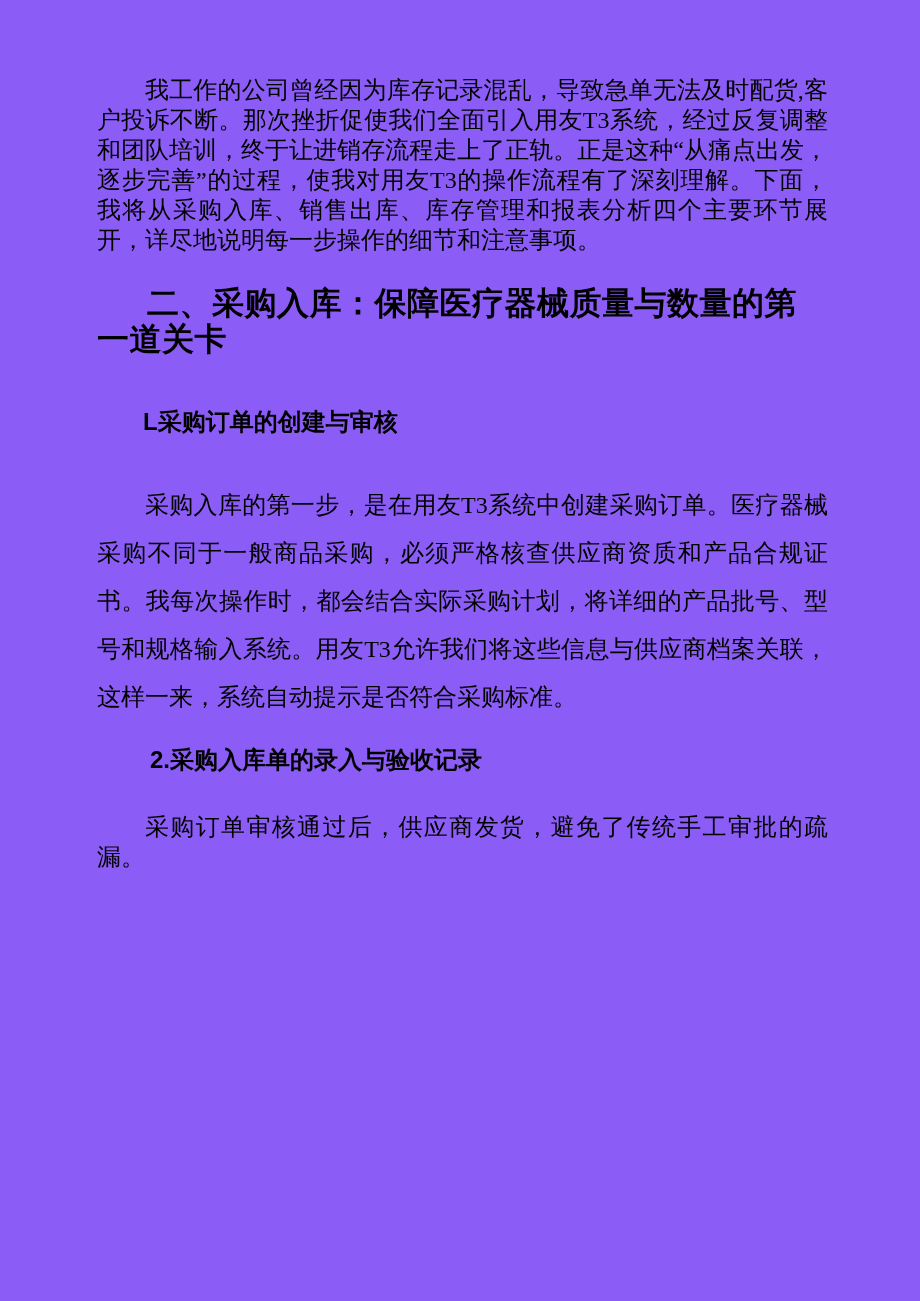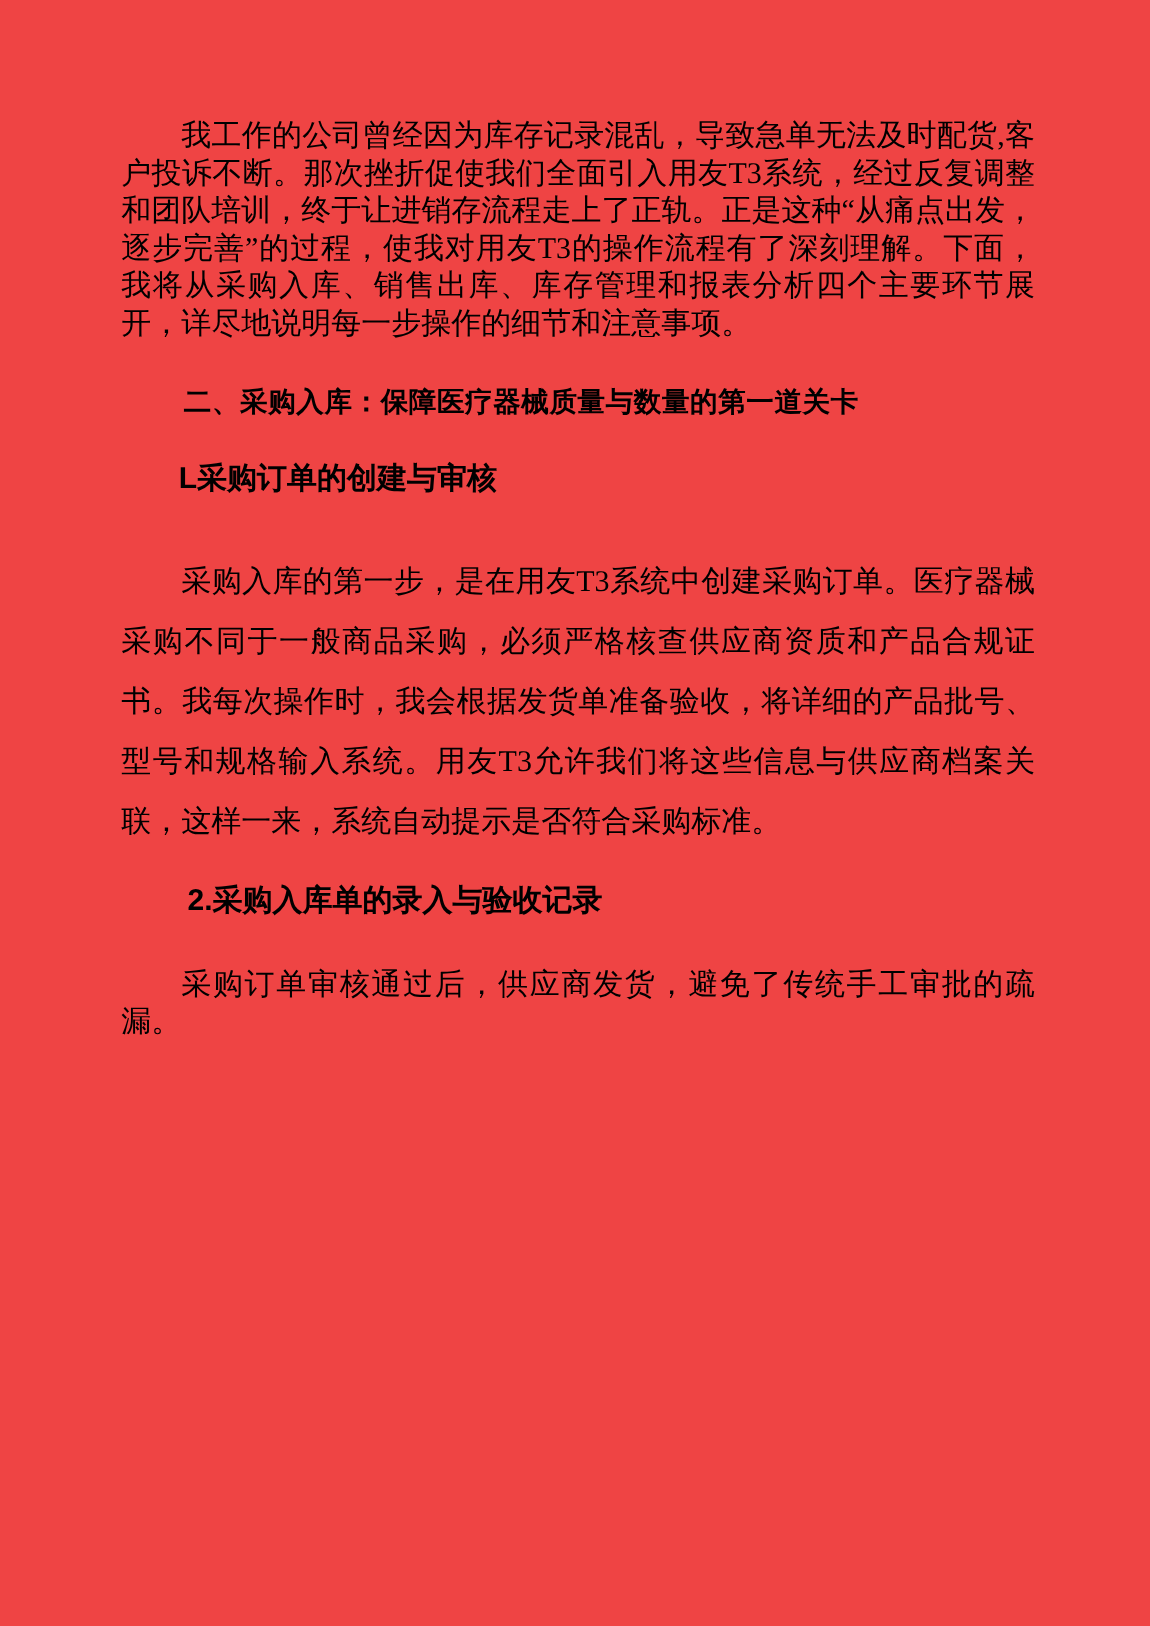--- a/index.html
+++ b/index.html
@@ -4,58 +4,58 @@
 <style>
   html, body {
     margin: 0;
     padding: 0;
     background: #ffffff;
   }
   .page {
     position: relative;
     width: 920px;
     height: 1301px;
-    background: #ef4444;
+    background: #8b5cf6;
     color: #000000;
     box-sizing: border-box;
-    padding: 94px 92px 0 97px;
+    padding: 75px 92px 0 97px;
     overflow: hidden;
   }
   .body-text {
     margin: 0;
     font-family: "Liberation Serif", "DejaVu Serif", serif;
     font-size: 24px;
     line-height: 30px;
     text-align: justify;
     text-indent: 2em;
     color: #000000;
   }
   .body-text.spaced {
     line-height: 48px;
   }
   .heading {
     margin: 30px 0 0 0;
     font-family: Liberation Serif, serif;
     font-weight: 700;
-    font-size: 22px;
+    font-size: 32px;
     line-height: 36px;
     text-indent: 50px;
     color: #000000;
     letter-spacing: 0.5px;
   }
   .subheading {
     margin: 0;
     font-family: "Liberation Sans", "DejaVu Sans", sans-serif;
     font-weight: 700;
     font-size: 24px;
     line-height: 30px;
     color: #000000;
   }
   .subheading.sub1 {
-    margin-top: 28px;
+    margin-top: 50px;
     text-indent: 46px;
   }
   .subheading.sub2 {
     margin-top: 24px;
     text-indent: 53px;
   }
   .p2 { margin-top: 44px; }
   .p3 { margin-top: 23px; }
   .p4 { margin-top: 37px; }
 </style>
@@ -63,20 +63,20 @@
 <body>
 
 <div class="page">
 
   <p class="body-text intro">我工作的公司曾经因为库存记录混乱，导致急单无法及时配货,客户投诉不断。那次挫折促使我们全面引入用友T3系统，经过反复调整和团队培训，终于让进销存流程走上了正轨。正是这种“从痛点出发，逐步完善”的过程，使我对用友T3的操作流程有了深刻理解。下面，我将从采购入库、销售出库、库存管理和报表分析四个主要环节展开，详尽地说明每一步操作的细节和注意事项。</p>
 
   <h1 class="heading">二、采购入库：保障医疗器械质量与数量的第一道关卡</h1>
 
   <h2 class="subheading sub1">L采购订单的创建与审核</h2>
 
-  <p class="body-text spaced p2">采购入库的第一步，是在用友T3系统中创建采购订单。医疗器械采购不同于一般商品采购，必须严格核查供应商资质和产品合规证书。我每次操作时，我会根据发货单准备验收，将详细的产品批号、型号和规格输入系统。用友T3允许我们将这些信息与供应商档案关联，这样一来，系统自动提示是否符合采购标准。</p>
+  <p class="body-text spaced p2">采购入库的第一步，是在用友T3系统中创建采购订单。医疗器械采购不同于一般商品采购，必须严格核查供应商资质和产品合规证书。我每次操作时，都会结合实际采购计划，将详细的产品批号、型号和规格输入系统。用友T3允许我们将这些信息与供应商档案关联，这样一来，系统自动提示是否符合采购标准。</p>
 
 
   <h2 class="subheading sub2">2.采购入库单的录入与验收记录</h2>
 
   <p class="body-text p4">采购订单审核通过后，供应商发货，避免了传统手工审批的疏漏。</p>
 
 </div>
 
 </body></html>

